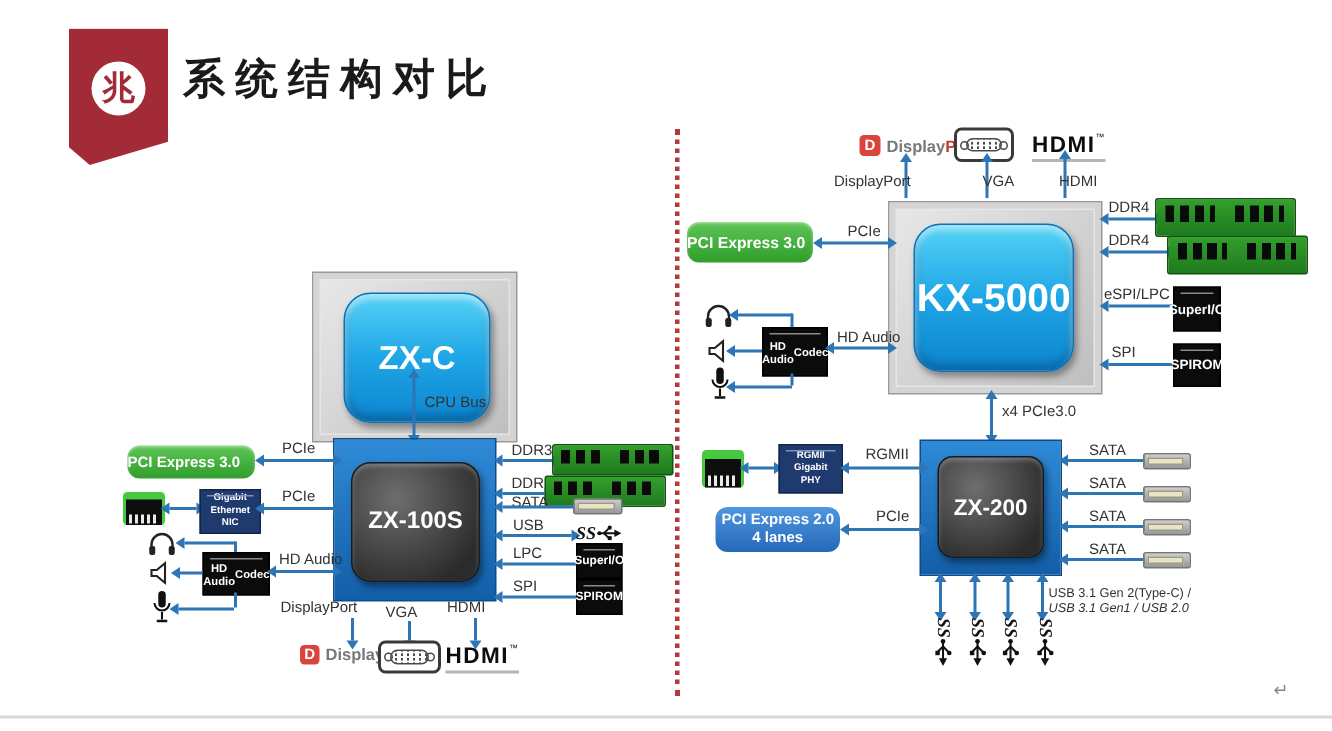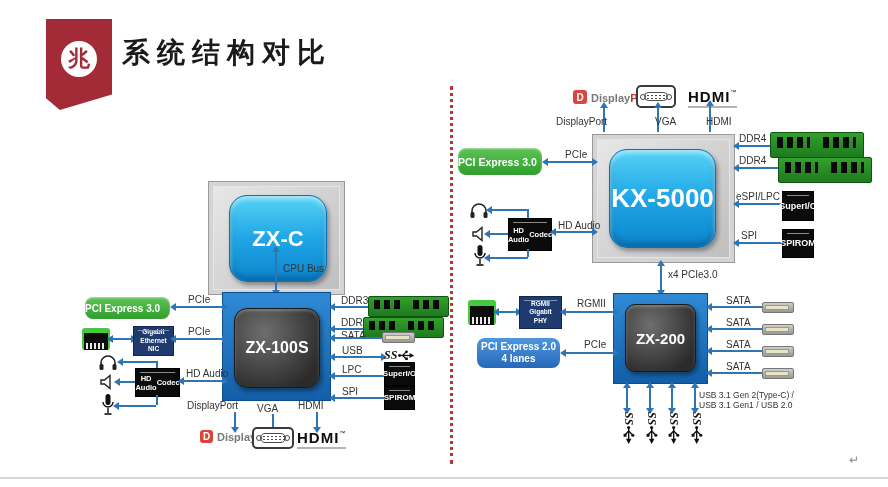--- a/index.html
+++ b/index.html
@@ -390,17 +390,17 @@
           <path d="M6 8 L10 12"></path>
         </g>
       <circle cx="2" cy="8" r="1.8" fill="#111"></circle>
         <circle cx="11" cy="3.2" r="1.8" fill="#111"></circle>
       <rect x="9.3" y="10.5" width="3.4" height="3.4" fill="#111"></rect>
         <path d="M15 4.8 L21 8 L15 11.2 Z" fill="#111"></path>
     </svg>
   </div>
 
   <div class="lbl sm" style="left:699px;top:390px;">USB 3.1 Gen 2(Type-C) /</div>
-  <div class="lbl sm" style="left:699px;top:400px;">USB 3.1 Gen1 / USB 2.0</div>
+  <div class="lbl sm" style="left:699px;top:400px;font-style:italic;">USB 3.1 Gen1 / USB 2.0</div>
 
   <div class="return-mark">↵</div>
   <div class="bottom-line"></div>
 </div>
 
 </body></html>

